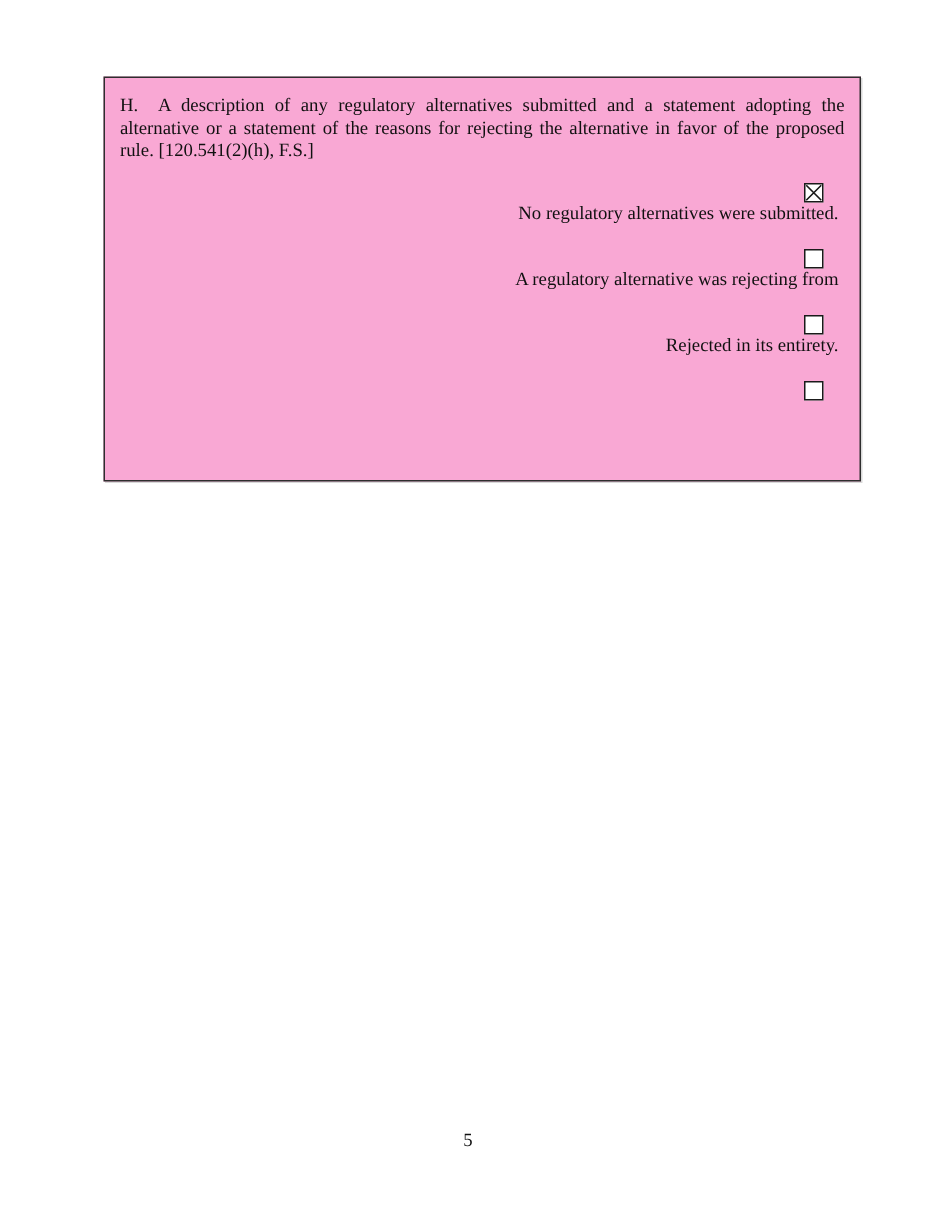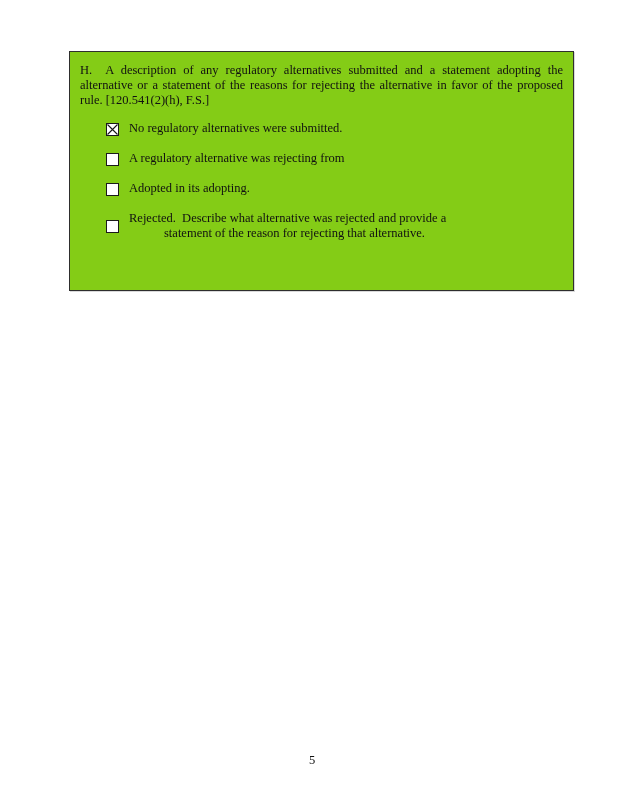--- a/index.html
+++ b/index.html
@@ -11,40 +11,41 @@
   }
   .page {
     position: relative;
     width: 624px; height: 808px;
     background: #ffffff;
     overflow: hidden;
   }
   .form-box {
     position: absolute;
     left: 69px; top: 51px;
-    width: 505px; height: 240px;
+    width: 505px; height: 270px;
     border: 1.5px solid #2e2e2e;
-    background: #84cc16;
+    background: #f9a8d4;
     box-shadow: 1px 1px 0 rgba(0,0,0,0.15);
   }
   .section-heading {
     margin: 11px 10px 0 10px;
     font-size: 12.5px;
     line-height: 15px;
     text-align: justify;
   }
   .options {
     margin-top: 13px;
   }
   .option-row {
     display: flex;
-    align-items: center;
+    align-items: flex-end;
     margin: 0 14px 15px 36px;
     font-size: 12.5px;
     line-height: 15px;
+    flex-direction: column;
   }
   .checkbox {
     flex: 0 0 auto;
     width: 13px; height: 13px;
     border: 1px solid #1a1a1a;
     background: #ffffff;
     margin-top: 1px;
     margin-right: 10px;
     display: inline-flex;
     align-items: center;
@@ -86,29 +87,25 @@
         <span class="option-label">No regulatory alternatives were submitted.</span>
       </div>
 
       <div class="option-row">
         <span class="checkbox"></span>
         <span class="option-label">A regulatory alternative was rejecting from</span>
       </div>
 
       <div class="option-row">
         <span class="checkbox"></span>
-        <span class="option-label">Adopted in its adopting.</span>
+        <span class="option-label">Rejected in its entirety.</span>
       </div>
 
       <div class="option-row">
         <span class="checkbox"></span>
-        <span class="option-label">
-          <span>Rejected.&nbsp; Describe what alternative was rejected and provide a</span>
-          <span class="hang-indent-line2">statement of the reason for rejecting that alternative.</span>
-        </span>
       </div>
 
     </div>
   </div>
 
   <div class="page-number">5</div>
 
 </div>
 
 </body></html>

